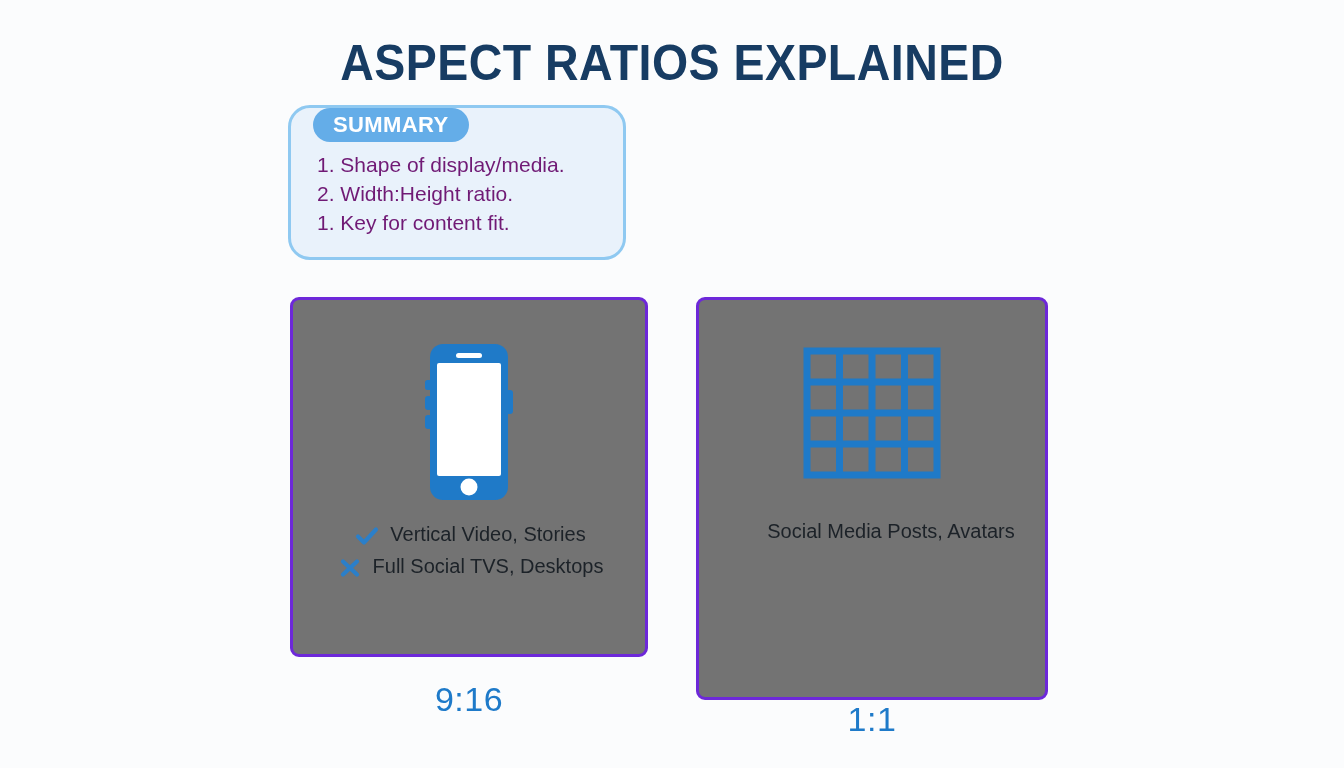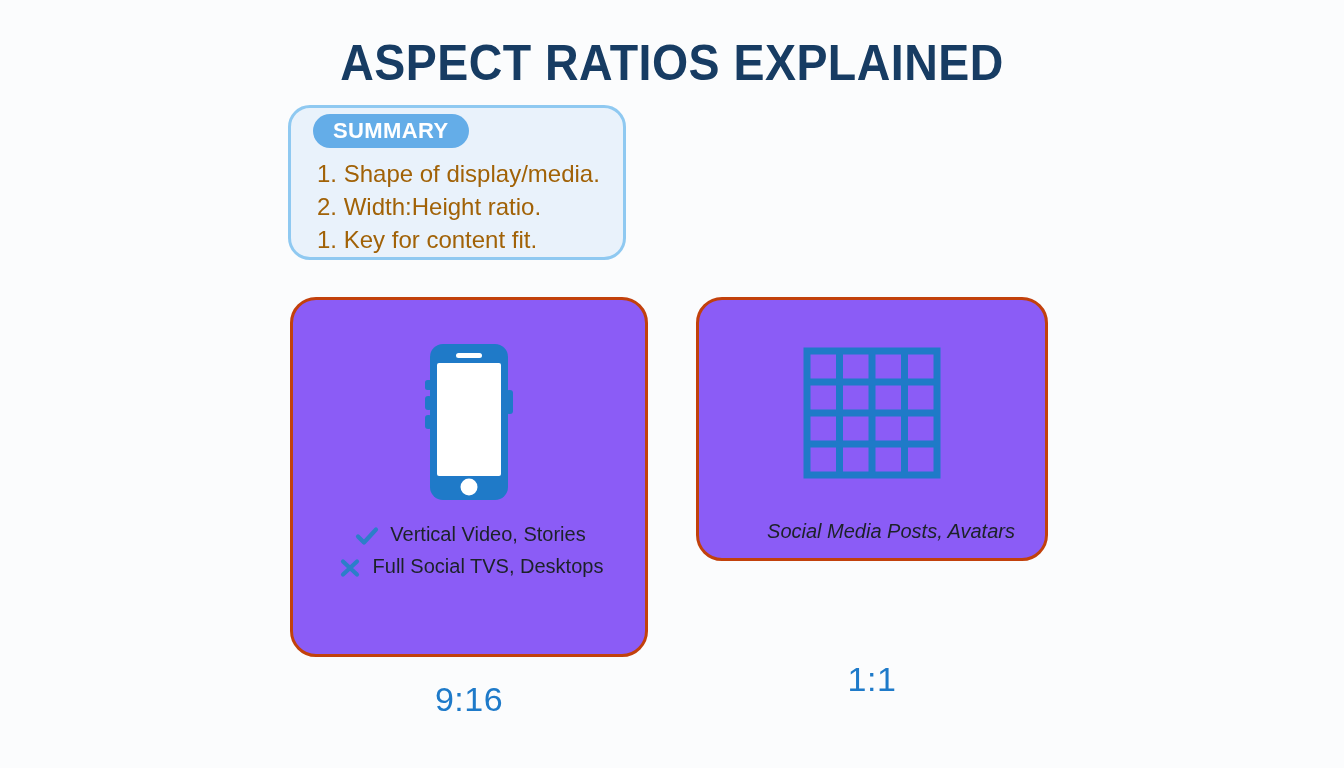--- a/index.html
+++ b/index.html
@@ -35,55 +35,55 @@
   #summary-card {
     position: absolute;
     left: 288px;
     top: 105px;
     width: 338px;
     height: 155px;
     box-sizing: border-box;
     background: #e9f2fb;
     border: 3px solid #8fc9f1;
     border-radius: 22px;
-    padding: 6px 18px 10px 22px;
+    padding: 0 18px 10px 22px;
   }
   #summary-badge {
     display: inline-block;
     background: #64ade8;
     color: #ffffff;
     font-size: 22px;
     font-weight: bold;
     letter-spacing: 0.4px;
     padding: 5px 20px 6px 20px;
     border-radius: 999px;
     line-height: 1.05;
   }
   .summary-list {
     margin: 9px 0 0 4px;
     padding: 0;
     list-style: none;
   }
   .summary-list li {
-    font-size: 24px;
-    color: #a16207;
+    font-size: 21px;
+    color: #701a75;
     line-height: 1.38;
     white-space: nowrap;
   }
 
   
   .ratio-card {
     position: absolute;
     box-sizing: border-box;
-    background: #8b5cf6;
-    border: 3px solid #c2410c;
-    border-radius: 26px;
+    background: #737373;
+    border: 3px solid #6d28d9;
+    border-radius: 9px;
   }
   #ratio-card-0 { left: 290px; top: 297px; width: 358px; height: 360px; }
-  #ratio-card-1 { left: 696px; top: 297px; width: 352px; height: 264px; font-style: italic; }
+  #ratio-card-1 { left: 696px; top: 297px; width: 352px; height: 403px; }
 
   .card-icon-wrap {
     position: absolute;
     left: 0;
     width: 100%;
     display: flex;
     justify-content: center;
   }
   #ratio-card-0 .card-icon-wrap { top: 42px; }
   #ratio-card-1 .card-icon-wrap { top: 46px; }
@@ -121,21 +121,21 @@
   
   .ratio-label {
     position: absolute;
     text-align: center;
     font-size: 34px;
     font-weight: normal;
     color: #1e7ac9;
     letter-spacing: 0.5px;
   }
   #ratio-label-0 { left: 290px; top: 680px; width: 358px; }
-  #ratio-label-1 { left: 696px; top: 660px; width: 352px; }
+  #ratio-label-1 { left: 696px; top: 700px; width: 352px; }
 </style>
 </head>
 <body>
 
 <div id="page-title">ASPECT RATIOS EXPLAINED</div>
 
 <div id="summary-card">
   <div id="summary-badge">SUMMARY</div>
   <ul class="summary-list">
     <li>1. Shape of display/media.</li>

